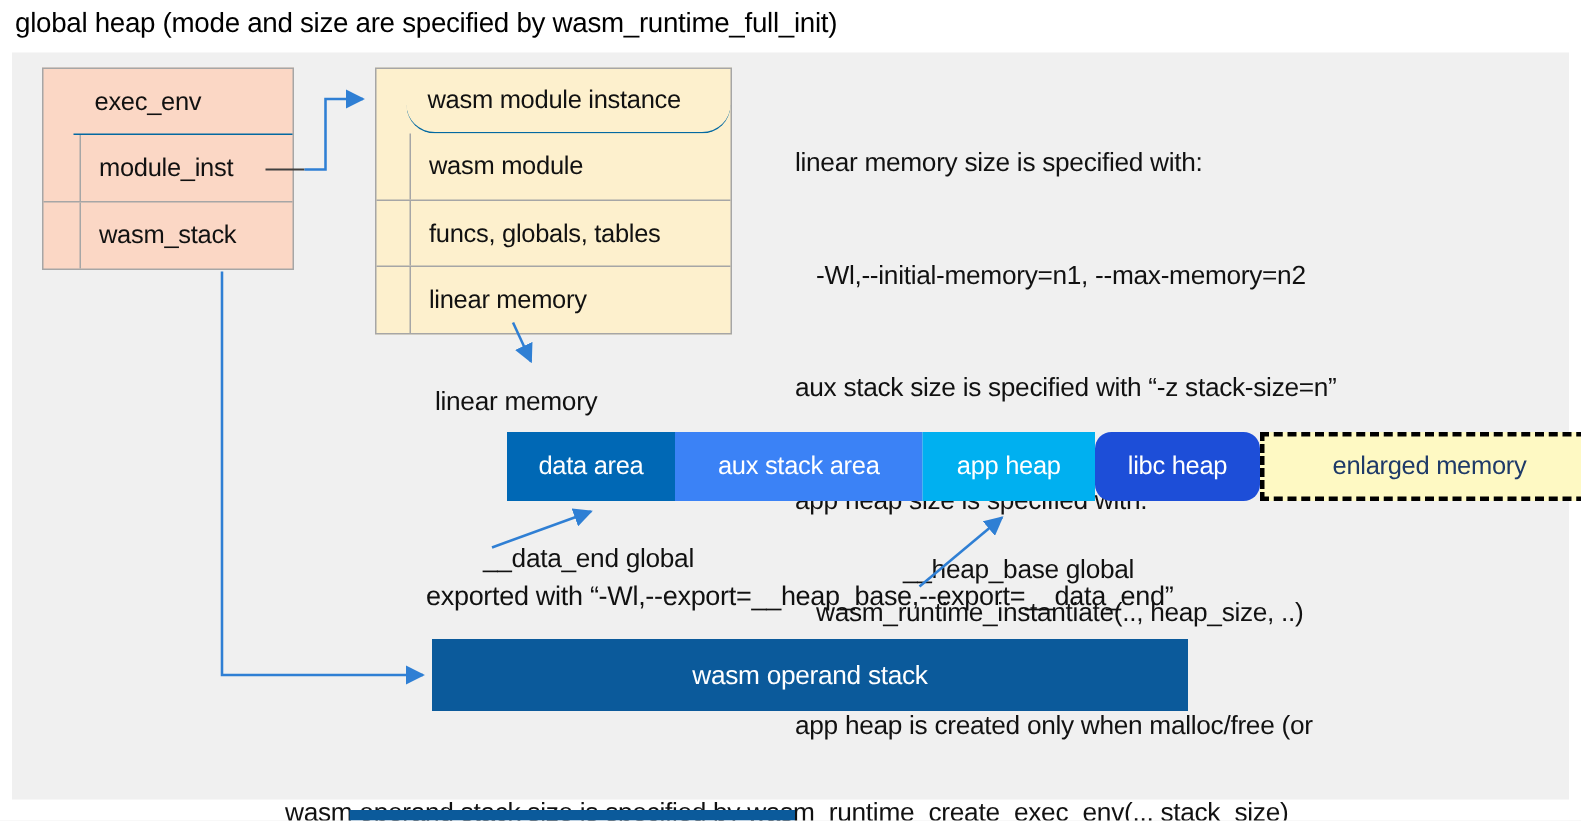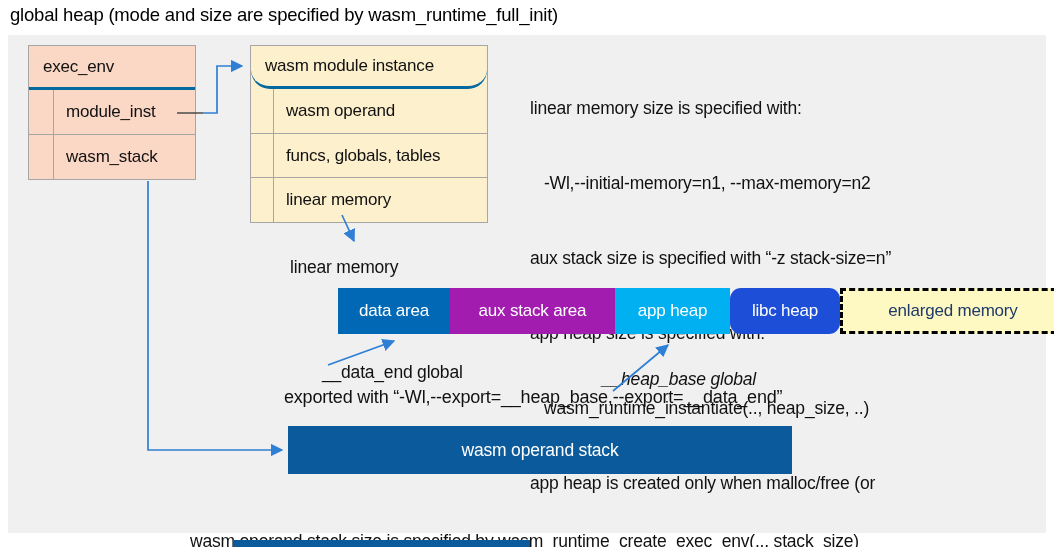--- a/index.html
+++ b/index.html
@@ -10,46 +10,46 @@
     color:#111;
     letter-spacing:-0.2px;
   }
   .abs{position:absolute;}
   
   #title{left:10px;top:4px;font-size:18.5px;color:#000;white-space:pre;}
   
   #panel{left:8px;top:35px;width:1038px;height:498px;background:#f0f0f0;}
   
   .tablebox{border:1px solid #a6a6a6;box-sizing:border-box;display:flex;flex-direction:column;font-size:17px;}
-  .tb-header{border-bottom:3px solid #0369a1;display:flex;align-items:center;padding-left:14px;box-sizing:border-box;}
+  .tb-header{border-bottom:1px solid #0369a1;display:flex;align-items:center;padding-left:14px;box-sizing:border-box;margin-left:20px;}
   .tb-row{display:flex;flex:1;box-sizing:border-box;}
   .tb-row + .tb-row{border-top:1px solid #a6a6a6;}
   .tb-indent{border-right:1px solid #a6a6a6;box-sizing:border-box;}
   .tb-cell{display:flex;align-items:center;padding-left:12px;}
   #exec-box{left:28px;top:45px;width:168px;height:135px;background:#fbd7c5;}
   #exec-box .tb-header{height:44px;}
   #exec-box .tb-indent{width:25px;}
   #instance-box{left:250px;top:45px;width:238px;height:178px;background:#fdf0cd;}
   #instance-box .tb-header{height:43px;border-radius:19px;}
   #instance-box .tb-indent{width:23px;}
   
   #notes{left:530px;top:46px;font-size:17.5px;line-height:25px;white-space:pre;}
   
   #lm-label{left:290px;top:257px;font-size:17.5px;}
   #lm-bar{left:290px;top:288px;height:46px;display:flex;padding-left:48px;}
   .seg{height:46px;display:flex;align-items:center;justify-content:center;
        color:#fff;font-size:17px;box-sizing:border-box;white-space:nowrap;}
   .seg-0{width:112px;background:#0068b5;}
-  .seg-1{width:165px;background:#a21caf;}
+  .seg-1{width:165px;background:#3b82f6;}
   .seg-2{width:115px;background:#00b0f0;}
   .seg-3{width:110px;background:#1d4ed8;border-radius:11px;}
   .seg-4{width:226px;background:#fef9c3;border:3px dashed #000;color:#1e3a68;}
   
   #data-end-label{left:322px;top:362px;font-size:17.5px;}
-  #heap-base-label{left:602px;top:369px;font-size:17.5px;font-style:italic;}
+  #heap-base-label{left:602px;top:369px;font-size:17.5px;}
   #export-note{left:284px;top:387px;font-size:18px;}
   
   #operand-box{left:288px;top:426px;width:504px;height:48px;background:#0b5a9b;
                display:flex;align-items:center;justify-content:center;
                color:#fff;font-size:17.5px;}
   #captions{left:190px;top:481px;font-size:17.5px;line-height:24px;white-space:pre;}
   
   #bottom-strip{left:233px;top:540px;width:297px;height:7px;background:#0b5a9b;}
   
   #arrows{left:0;top:0;width:1054px;height:547px;pointer-events:none;}
@@ -70,21 +70,21 @@
   <div class="tb-row">
     <div class="tb-indent"></div>
     <div class="tb-cell">wasm_stack</div>
   </div>
 </div>
 
 <div class="abs tablebox" id="instance-box">
   <div class="tb-header">wasm module instance</div>
   <div class="tb-row">
     <div class="tb-indent"></div>
-    <div class="tb-cell">wasm operand</div>
+    <div class="tb-cell">wasm module</div>
   </div>
   <div class="tb-row">
     <div class="tb-indent"></div>
     <div class="tb-cell">funcs, globals, tables</div>
   </div>
   <div class="tb-row">
     <div class="tb-indent"></div>
     <div class="tb-cell">linear memory</div>
   </div>
 </div>

